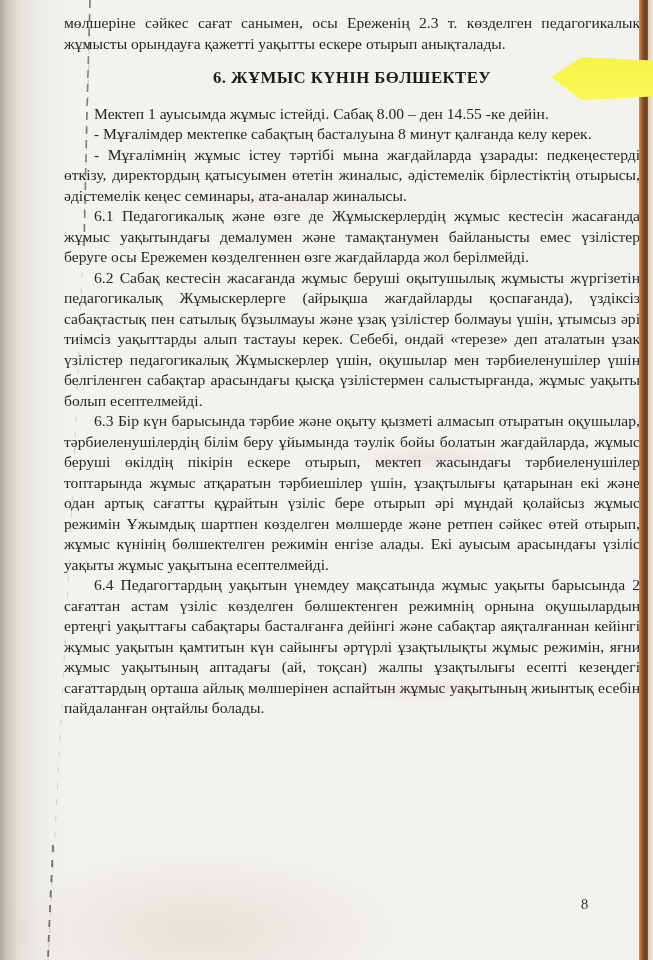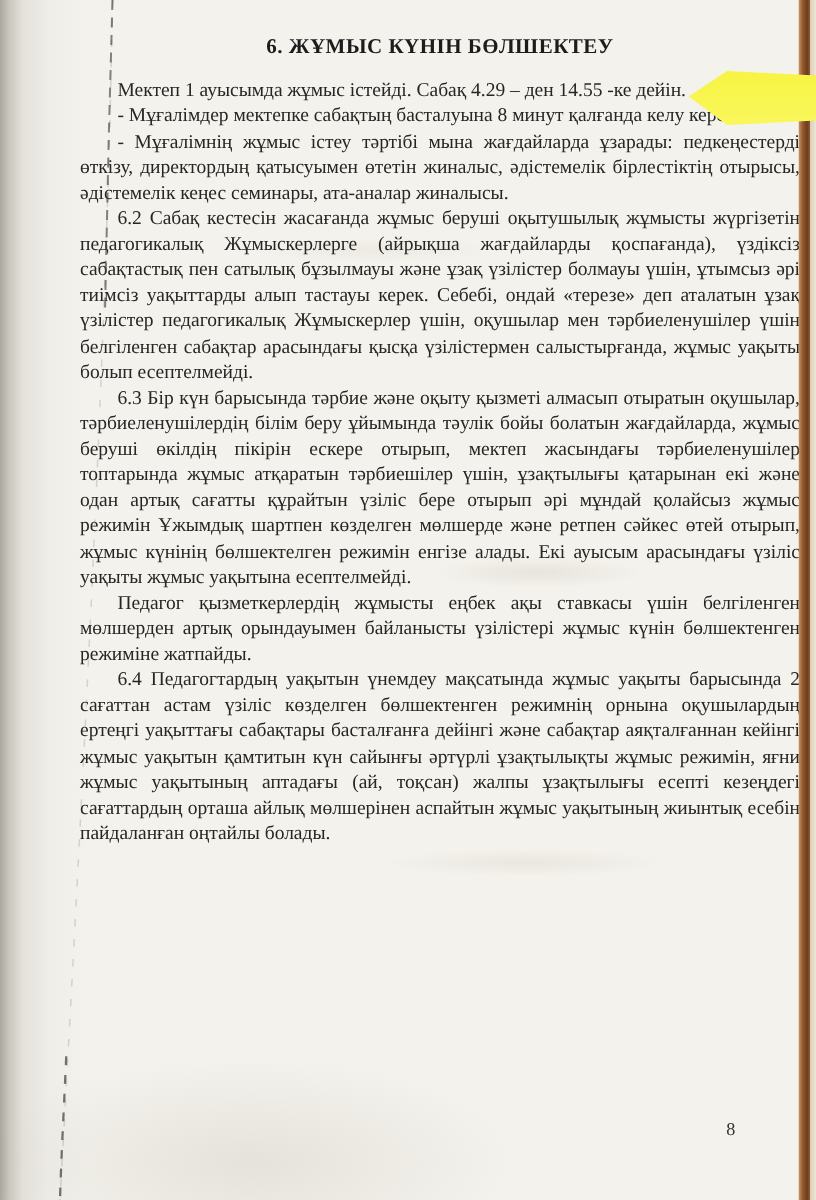--- a/index.html
+++ b/index.html
@@ -92,34 +92,35 @@
     <path d="M90,0 L87,110 L84,250" stroke="#45433e" stroke-width="1.6" fill="none" stroke-dasharray="8 6" opacity="0.65"></path>
     <path d="M53,845 C51,890 49,925 48,960" stroke="#3d3b36" stroke-width="1.8" fill="none" stroke-dasharray="7 8" opacity="0.7"></path>
   </svg>
 
   <div class="edge-right-brown"></div>
   <div class="edge-right-outer"></div>
 
   <div class="highlight-arrow"></div>
 
   <div class="content">
+    <p>мөлшеріне сәйкес сағат санымен, осы Ереженің 2.3 т. көзделген педагогикалық жұмысты орындауға қажетті уақытты ескере отырып анықталады.</p>
 
     <h2 class="section-heading">6. ЖҰМЫС КҮНІН БӨЛШЕКТЕУ</h2>
 
-    <p class="indent">Мектеп 1 ауысымда жұмыс істейді. Сабақ 4.29 – ден 14.55 -ке дейін.</p>
+    <p class="indent">Мектеп 1 ауысымда жұмыс істейді. Сабақ 8.00 – ден 14.55 -ке дейін.</p>
 
     <p class="indent">- Мұғалімдер мектепке сабақтың басталуына 8 минут қалғанда келу керек.</p>
 
     <p class="indent">- Мұғалімнің жұмыс істеу тәртібі мына жағдайларда ұзарады: педкеңестерді өткізу, директордың қатысуымен өтетін жиналыс, әдістемелік бірлестіктің отырысы, әдістемелік кеңес семинары, ата-аналар жиналысы.</p>
 
+    <p class="indent">6.1 Педагогикалық және өзге де Жұмыскерлердің жұмыс кестесін жасағанда жұмыс уақытындағы демалумен және тамақтанумен байланысты емес үзілістер беруге осы Ережемен көзделгеннен өзге жағдайларда жол берілмейді.</p>
 
     <p class="indent">6.2 Сабақ кестесін жасағанда жұмыс беруші оқытушылық жұмысты жүргізетін педагогикалық Жұмыскерлерге (айрықша жағдайларды қоспағанда), үздіксіз сабақтастық пен сатылық бұзылмауы және ұзақ үзілістер болмауы үшін, ұтымсыз әрі тиімсіз уақыттарды алып тастауы керек. Себебі, ондай «терезе» деп аталатын ұзақ үзілістер педагогикалық Жұмыскерлер үшін, оқушылар мен тәрбиеленушілер үшін белгіленген сабақтар арасындағы қысқа үзілістермен салыстырғанда, жұмыс уақыты болып есептелмейді.</p>
 
     <p class="indent">6.3 Бір күн барысында тәрбие және оқыту қызметі алмасып отыратын оқушылар, тәрбиеленушілердің білім беру ұйымында тәулік бойы болатын жағдайларда, жұмыс беруші өкілдің пікірін ескере отырып, мектеп жасындағы тәрбиеленушілер топтарында жұмыс атқаратын тәрбиешілер үшін, ұзақтылығы қатарынан екі және одан артық сағатты құрайтын үзіліс бере отырып әрі мұндай қолайсыз жұмыс режимін Ұжымдық шартпен көзделген мөлшерде және ретпен сәйкес өтей отырып, жұмыс күнінің бөлшектелген режимін енгізе алады. Екі ауысым арасындағы үзіліс уақыты жұмыс уақытына есептелмейді.</p>
 
-    <p class="indent">Педагог қызметкерлердің жұмысты еңбек ақы ставкасы үшін белгіленген мөлшерден артық орындауымен байланысты үзілістері жұмыс күнін бөлшектенген режиміне жатпайды.</p>
 
     <p class="indent">6.4 Педагогтардың уақытын үнемдеу мақсатында жұмыс уақыты барысында 2 сағаттан астам үзіліс көзделген бөлшектенген режимнің орнына оқушылардың ертеңгі уақыттағы сабақтары басталғанға дейінгі және сабақтар аяқталғаннан кейінгі жұмыс уақытын қамтитын күн сайынғы әртүрлі ұзақтылықты жұмыс режимін, яғни жұмыс уақытының аптадағы (ай, тоқсан) жалпы ұзақтылығы есепті кезеңдегі сағаттардың орташа айлық мөлшерінен аспайтын жұмыс уақытының жиынтық есебін пайдаланған оңтайлы болады.</p>
   </div>
 
   <div class="page-number">8</div>
 
 </div>
 
 </body></html>

